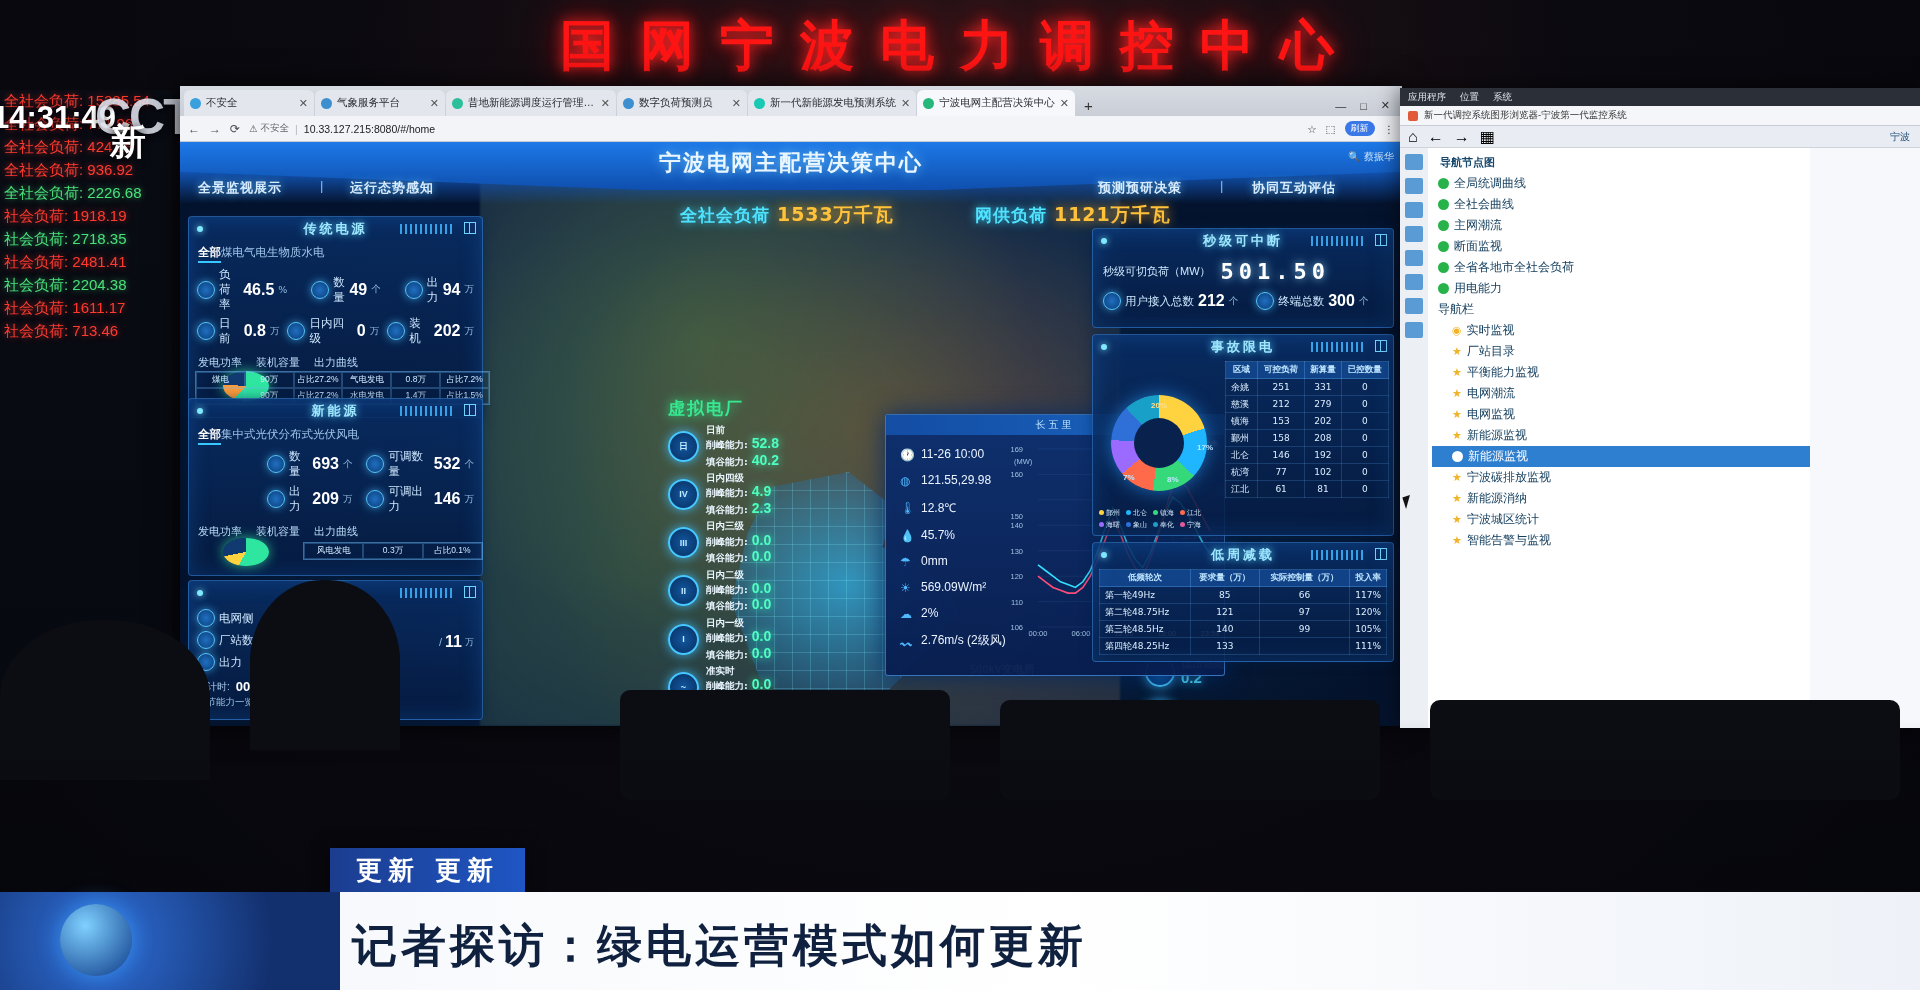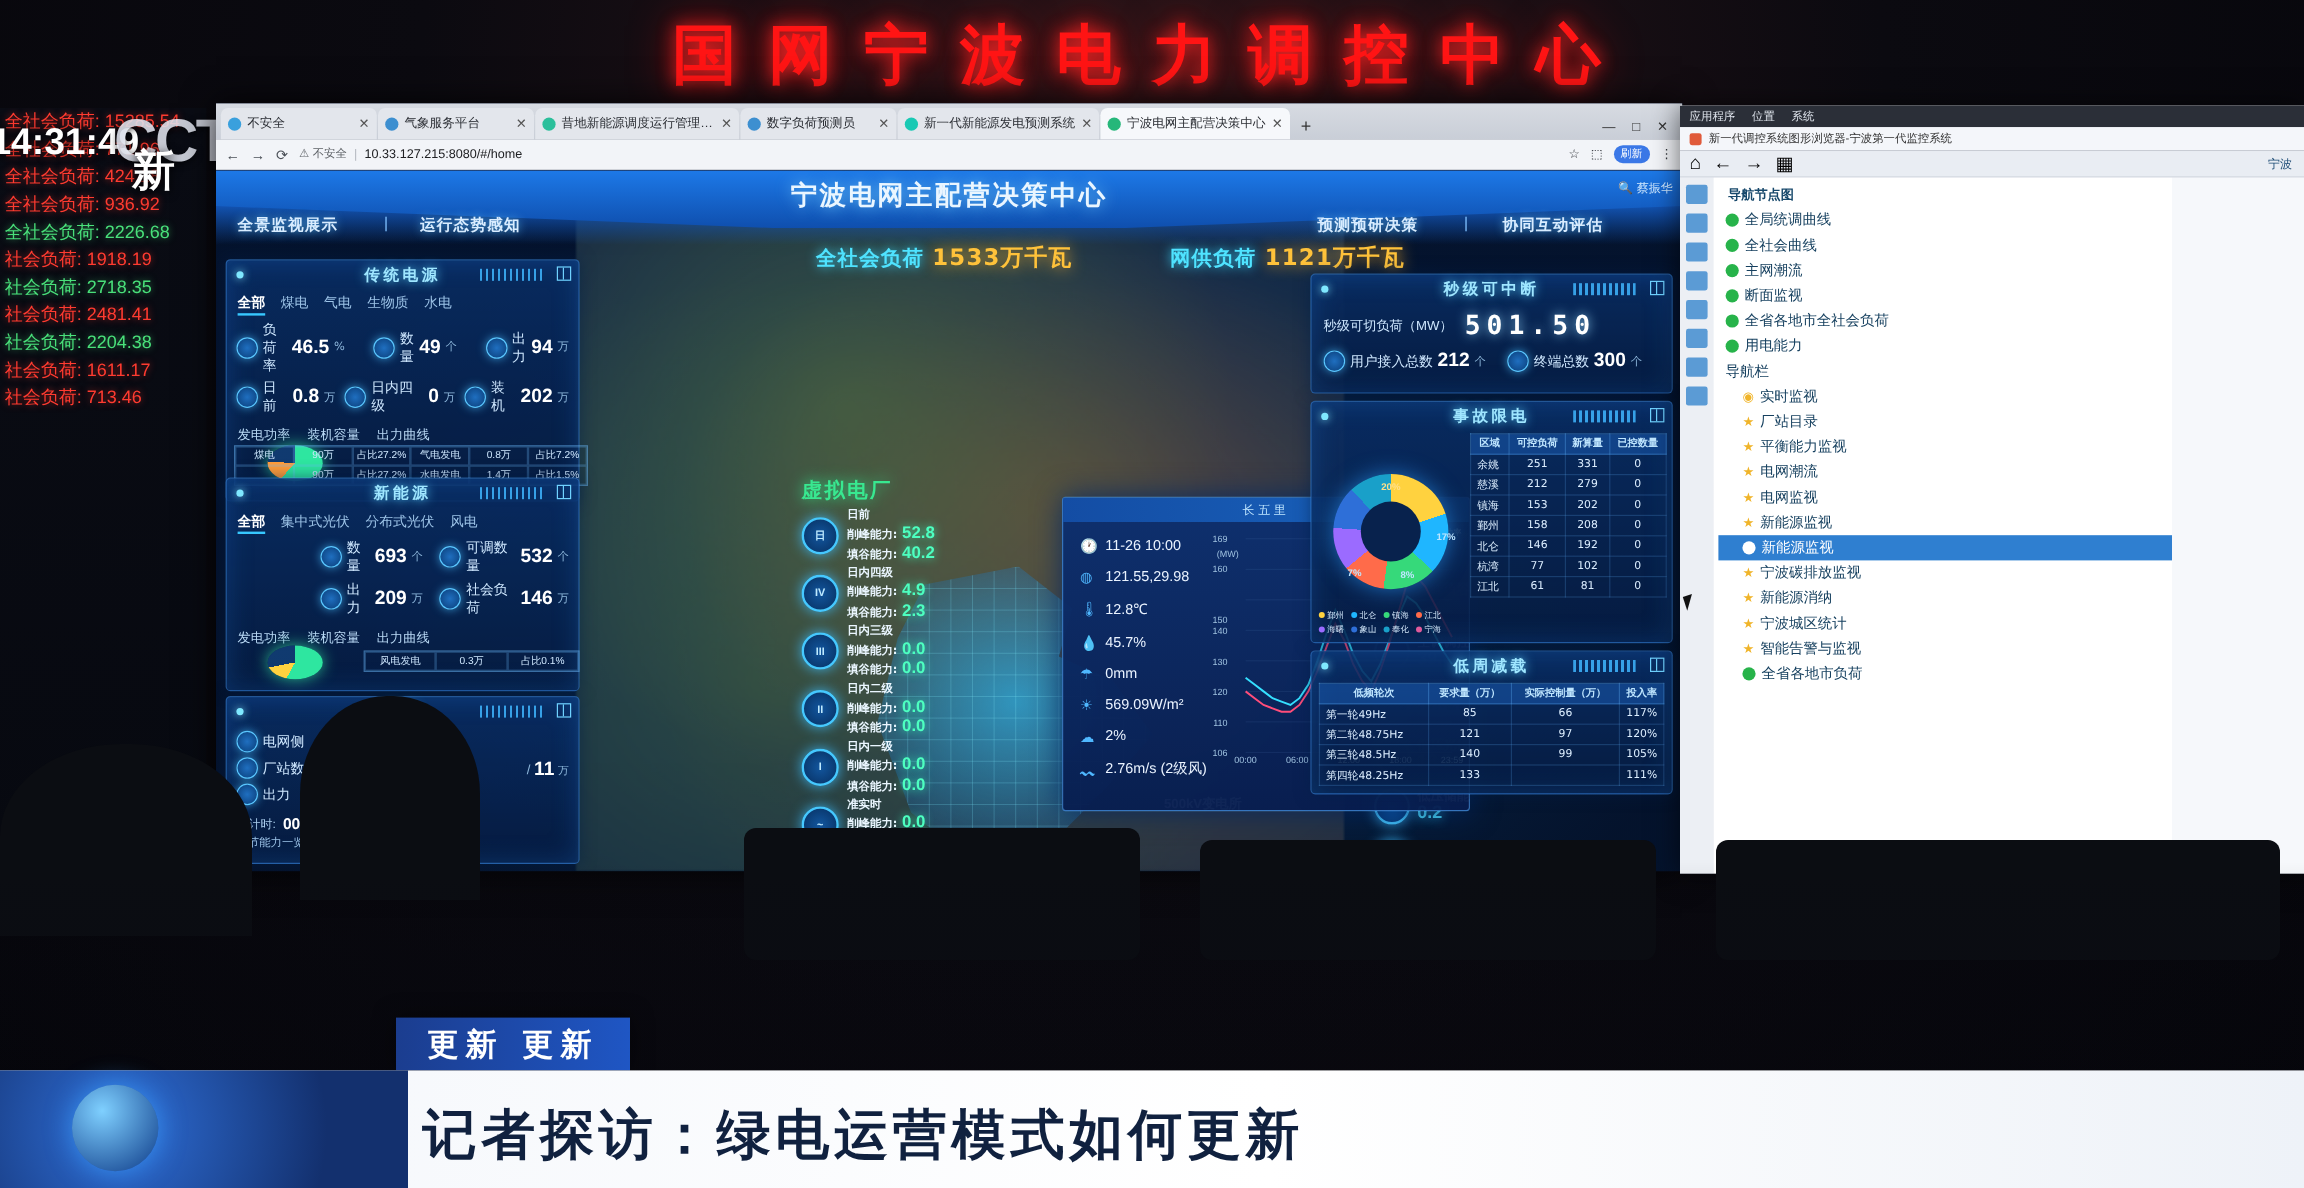--- a/index.html
+++ b/index.html
@@ -111,21 +111,21 @@
   .ph .dot { width:6px; height:6px; border-radius:50%; background:#7fe8ff; margin-left:8px;
      box-shadow:0 0 7px #7fe8ff; }
   .ph .ttl { position:absolute; left:0; width:100%; text-align:center; font-size:13px;
      font-weight:bold; color:#9fe6ff; letter-spacing:3px; text-shadow:0 0 9px rgba(90,210,255,.95);
      font-family:"DejaVu Sans",sans-serif; }
   .ph .bars { position:absolute; right:30px; top:7px; width:52px; height:10px;
      background:repeating-linear-gradient(90deg,#3fb6ff 0 2px,transparent 2px 5px); opacity:.85; }
   .ph .exp { position:absolute; right:6px; top:5px; width:12px; height:12px;
      border:1px solid #6fd2ff; }
   .ph .exp::after{content:"";position:absolute;left:4px;top:0;width:1px;height:10px;background:#6fd2ff;}
-  .tabs { display:flex; gap:13px; padding:4px 9px 2px 9px; font-size:11.5px; color:#9dc4e8;
+  .tabs { display:flex; padding:4px 9px 2px 9px; font-size:11.5px; color:#9dc4e8;
      font-family:"DejaVu Sans",sans-serif; }
   .tabs .on { color:#ffffff; font-weight:bold; border-bottom:2px solid #37c8ff; padding-bottom:1px; }
   .kv { display:flex; align-items:center; gap:4px; font-size:11.5px; color:#cfe8ff;
      font-family:"DejaVu Sans",sans-serif; }
   .kv .ic { width:18px; height:18px; border-radius:50%;
      background:radial-gradient(circle,#1f6fc0,#0a3d78); border:1px solid #59c6ff;
      box-shadow:0 0 8px rgba(70,190,255,.7); flex:0 0 18px; }
   .kv .num { font-size:16px; font-weight:bold; color:#ffffff; font-family:"Liberation Sans",sans-serif; }
   .kv .unit { font-size:9.5px; color:#8fb9dd; }
   .subtabs { display:flex; gap:14px; padding:3px 9px; font-size:11px; color:#b9d9f5;
@@ -485,21 +485,21 @@
           </div>
           <div style="display: flex; gap: 14px; margin-bottom: 5px; margin-left: 70px;">
             <div class="kv">
               <span class="ic"></span>
               <span>出力</span>
               <span class="num">209</span>
               <span class="unit">万</span>
             </div>
             <div class="kv">
               <span class="ic"></span>
-              <span>社会负荷</span>
+              <span>可调出力</span>
               <span class="num">146</span>
               <span class="unit">万</span>
             </div>
           </div>
         </div>
       <div class="subtabs" id="ne-subtabs">
           <span>发电功率</span>
           <span>装机容量</span>
           <span>出力曲线</span>
         </div>
@@ -968,24 +968,20 @@
             <span>新能源消纳</span>
           </div>
           <div class="tnode ind">
             <span class="star">★</span>
             <span>宁波城区统计</span>
           </div>
           <div class="tnode ind">
             <span class="star">★</span>
             <span>智能告警与监视</span>
           </div>
-          <div class="tnode ind">
-            <span class="bullet"></span>
-            <span>全省各地市负荷</span>
-          </div>
         </div>
     </div>
     <div id="rm-right"></div>
   </div>
 </div>
 <div class="cursor"></div>
 
 <div class="silh" style="left:250px; top:580px; width:150px; height:170px"></div>
 <div class="silh" style="left:0px;   top:620px; width:210px; height:160px"></div>
 <div class="silh" style="left:620px; top:690px; width:330px; height:110px; border-radius:10px"></div>

